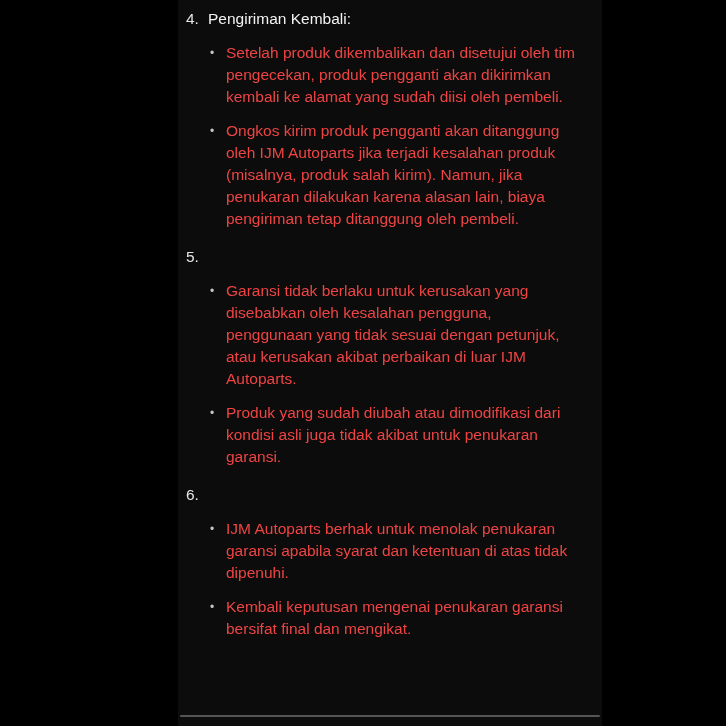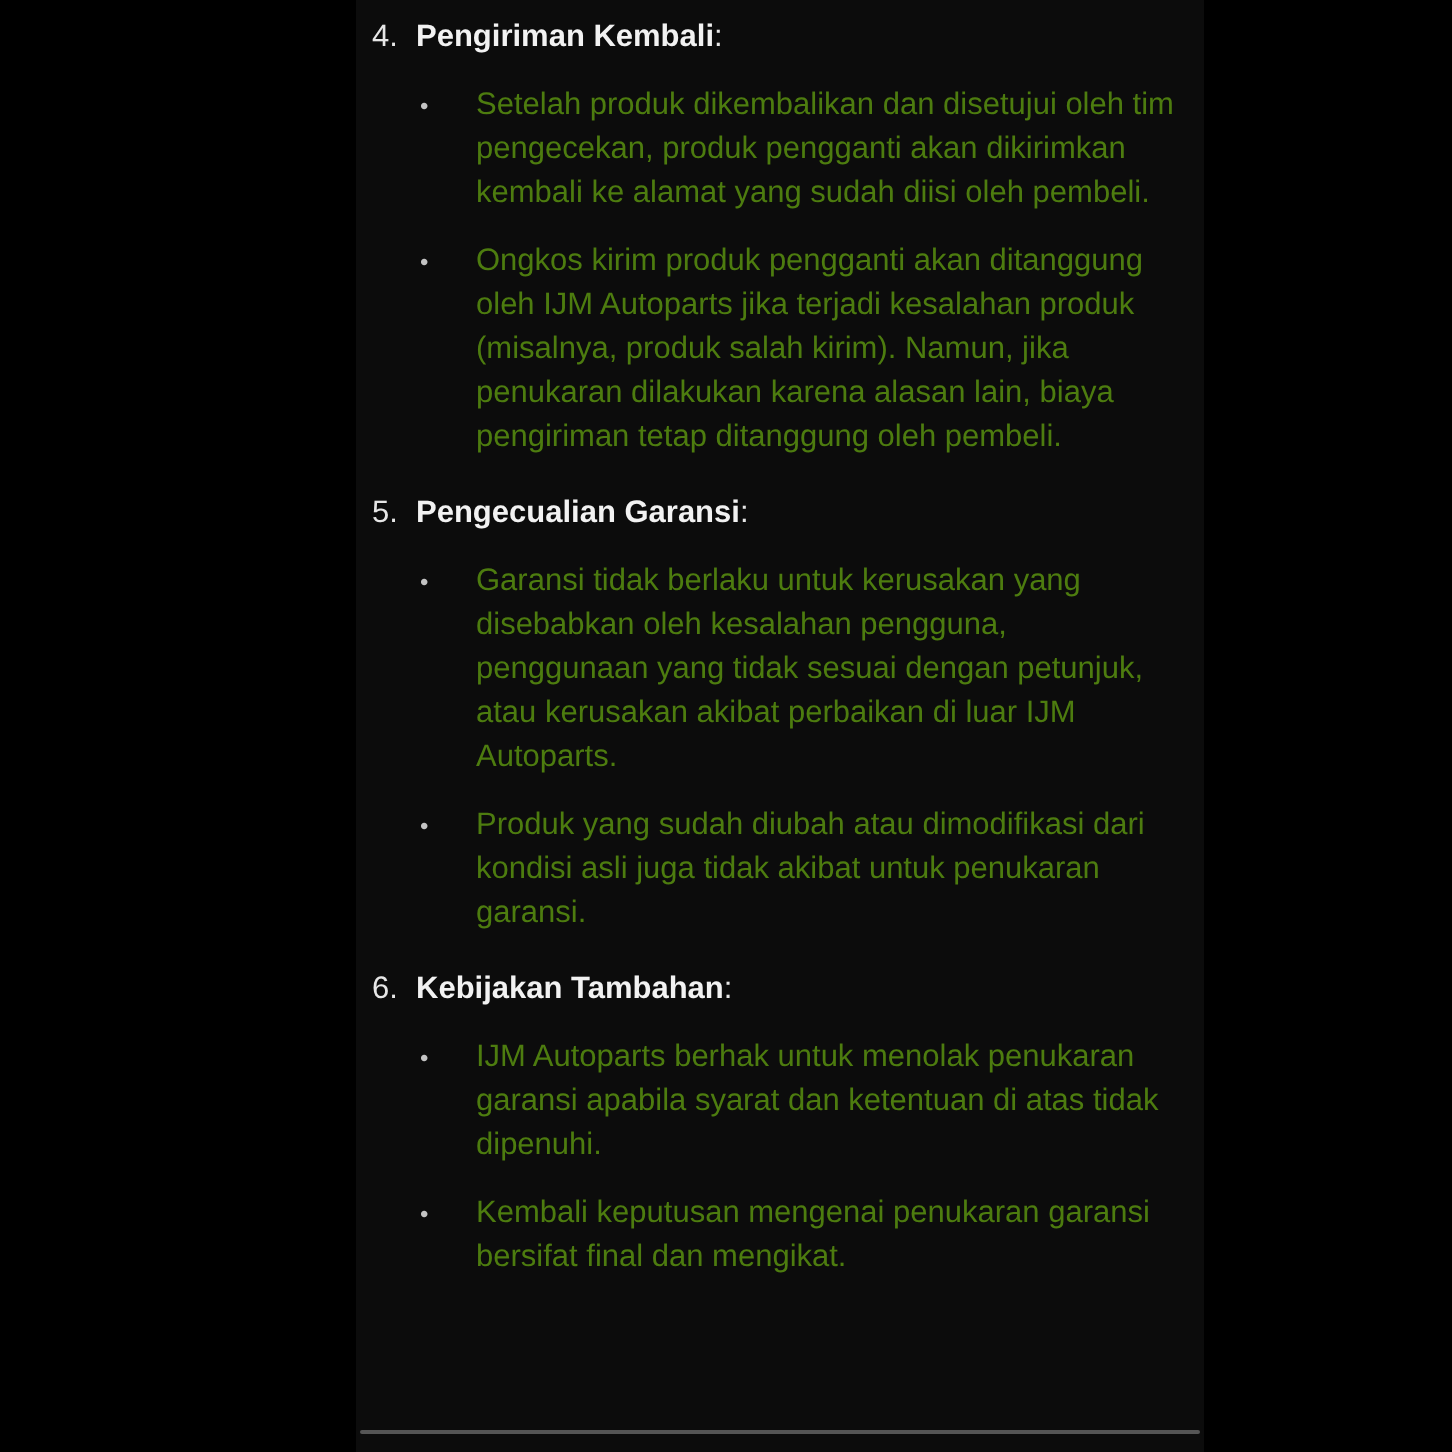--- a/index.html
+++ b/index.html
@@ -37,44 +37,43 @@
   }
   .section-number {
     width: 22px;
     flex-shrink: 0;
     color: #e6e6e6;
   }
   .section-title-wrap {
     color: #efefef;
   }
   .section-title {
-    font-weight: 700;
+    font-weight: 400;
     color: #f2f2f2;
   }
   .section-colon {
     font-weight: 400;
     color: #e6e6e6;
   }
   .bullet-item {
     display: flex;
     margin-left: 24px;
     margin-bottom: 12px;
   }
   .bullet-dot {
     width: 16px;
     flex-shrink: 0;
     color: #c4c4c4;
     font-size: 12px;
     line-height: 22px;
   }
   .bullet-text {
     flex: 1;
-    color: #4d7c0f;
+    color: #ef4444;
     max-width: 352px;
-    margin-left: 12px;
   }
   .divider {
     position: absolute;
     left: 2px;
     right: 2px;
     bottom: 9px;
     height: 2px;
     background: #555555;
     border-radius: 1px;
   }
@@ -96,36 +95,34 @@
       </div>
       <div class="bullet-item">
         <span class="bullet-dot">•</span>
         <span class="bullet-text">Ongkos kirim produk pengganti akan ditanggung oleh IJM Autoparts jika terjadi kesalahan produk (misalnya, produk salah kirim). Namun, jika penukaran dilakukan karena alasan lain, biaya pengiriman tetap ditanggung oleh pembeli.</span>
       </div>
     </div>
 
     <div class="section">
       <div class="section-header">
         <span class="section-number">5.</span>
-        <span class="section-title-wrap"><span class="section-title">Pengecualian Garansi</span><span class="section-colon">:</span></span>
       </div>
       <div class="bullet-item">
         <span class="bullet-dot">•</span>
         <span class="bullet-text">Garansi tidak berlaku untuk kerusakan yang disebabkan oleh kesalahan pengguna, penggunaan yang tidak sesuai dengan petunjuk, atau kerusakan akibat perbaikan di luar IJM Autoparts.</span>
       </div>
       <div class="bullet-item">
         <span class="bullet-dot">•</span>
         <span class="bullet-text">Produk yang sudah diubah atau dimodifikasi dari kondisi asli juga tidak akibat untuk penukaran garansi.</span>
       </div>
     </div>
 
     <div class="section">
       <div class="section-header">
         <span class="section-number">6.</span>
-        <span class="section-title-wrap"><span class="section-title">Kebijakan Tambahan</span><span class="section-colon">:</span></span>
       </div>
       <div class="bullet-item">
         <span class="bullet-dot">•</span>
         <span class="bullet-text">IJM Autoparts berhak untuk menolak penukaran garansi apabila syarat dan ketentuan di atas tidak dipenuhi.</span>
       </div>
       <div class="bullet-item">
         <span class="bullet-dot">•</span>
         <span class="bullet-text">Kembali keputusan mengenai penukaran garansi bersifat final dan mengikat.</span>
       </div>
     </div>

